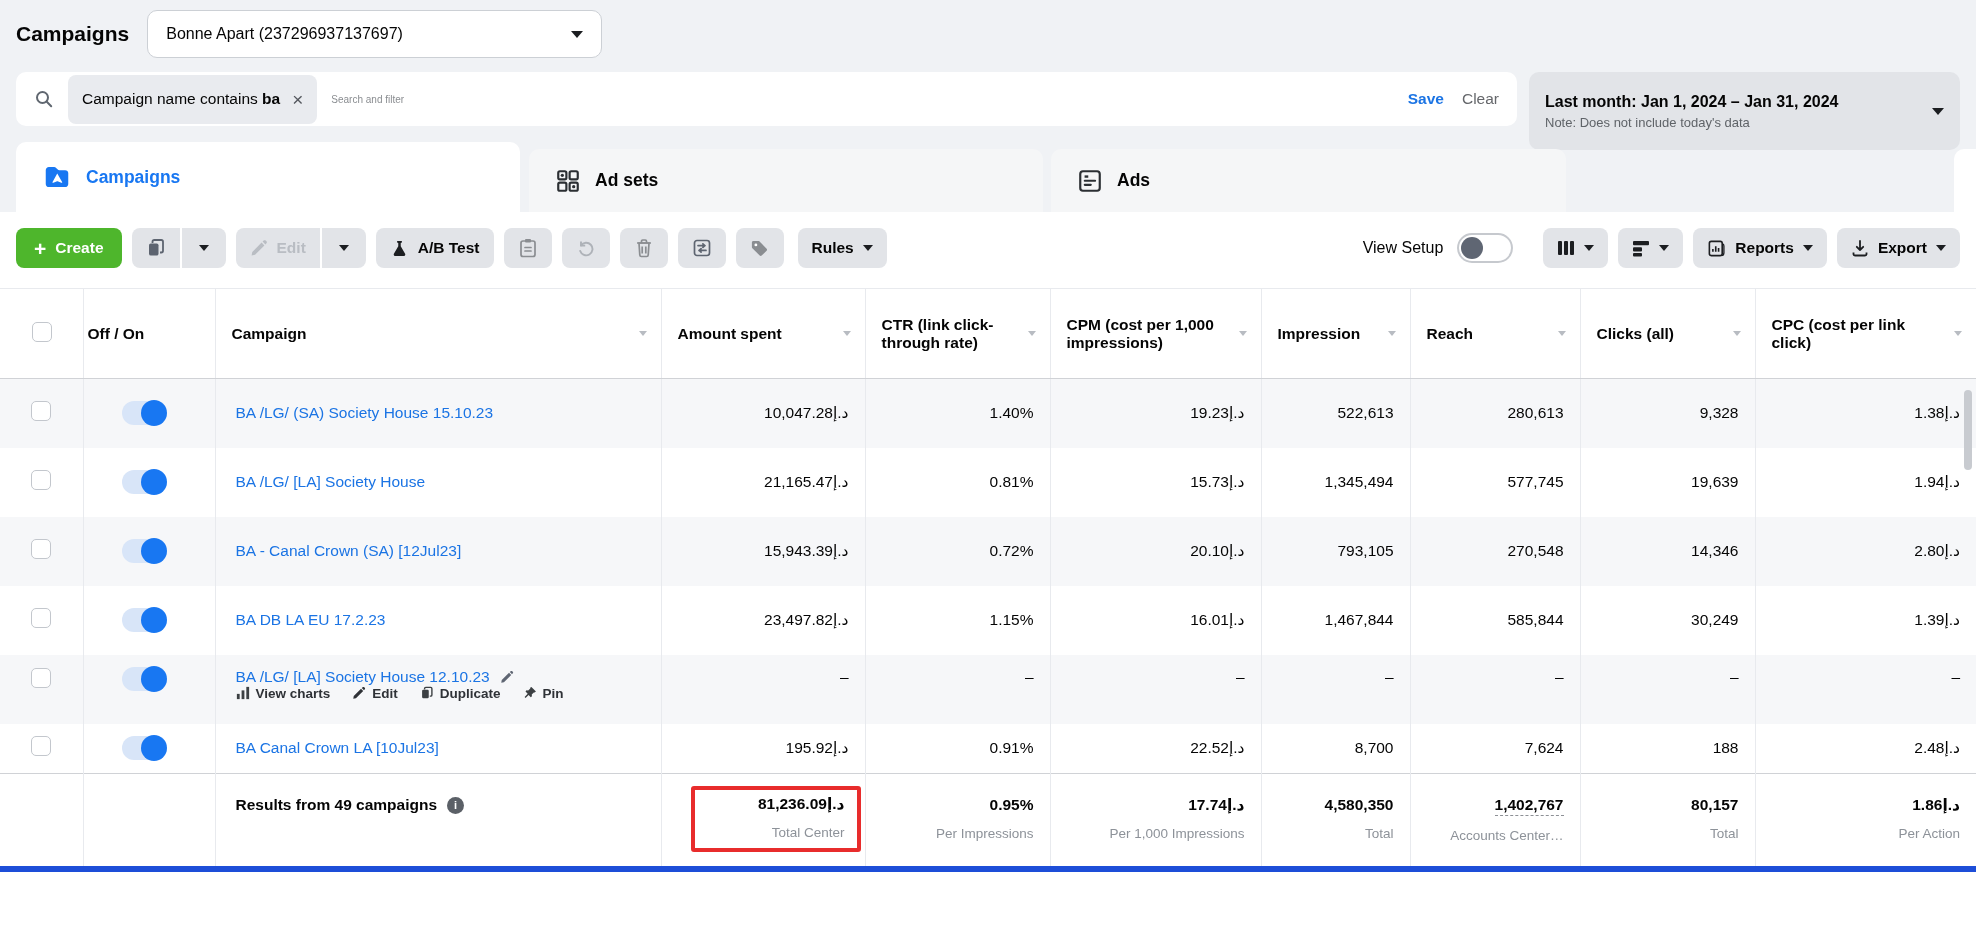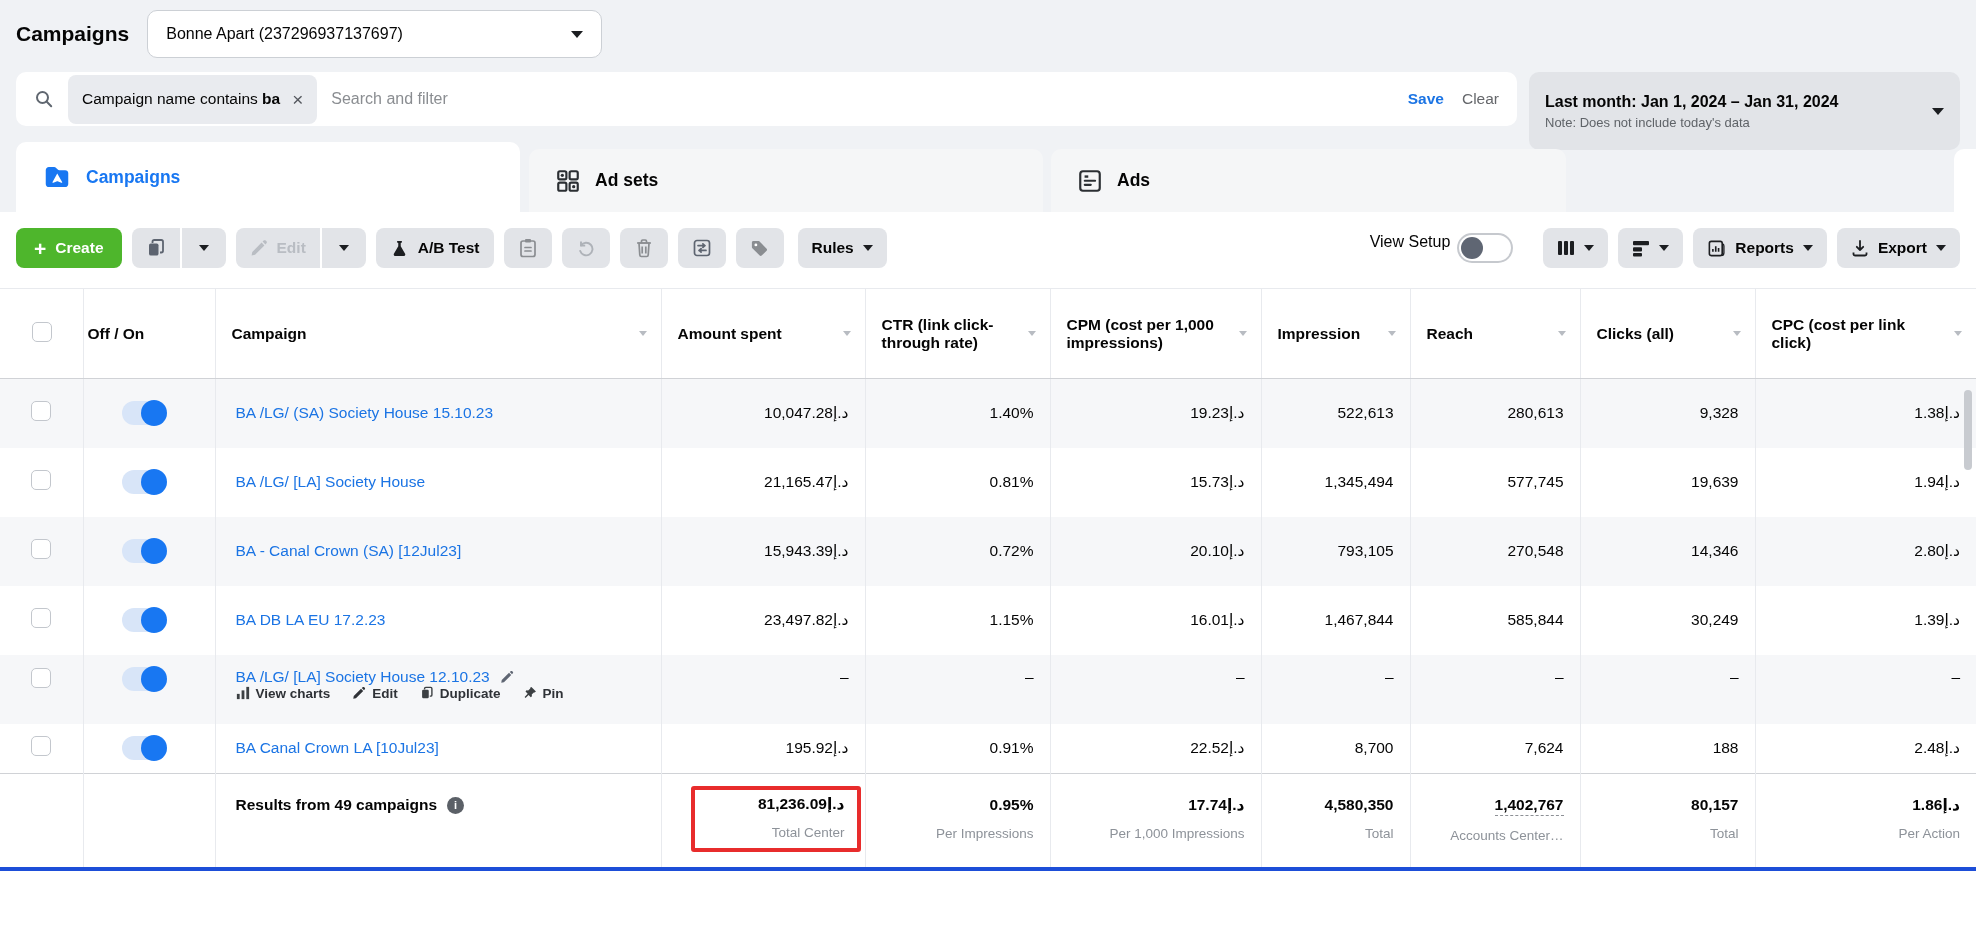--- a/index.html
+++ b/index.html
@@ -22,21 +22,21 @@
   .cd{width:0;height:0;border-left:5px solid transparent;border-right:5px solid transparent;border-top:6px solid #1c1e21;display:inline-block}
   .cd.big{border-left-width:6px;border-right-width:6px;border-top-width:7px}
   .sort{width:0;height:0;border-left:4.5px solid transparent;border-right:4.5px solid transparent;border-top:5.5px solid #b8bcc2;display:inline-block}
 
   
   .filter-row{position:absolute;top:72px;left:16px;right:16px;display:flex;align-items:flex-start;gap:12px}
   .searchbar{flex:1;height:54px;background:#fff;border-radius:10px;display:flex;align-items:center;padding:0 18px;box-sizing:border-box;gap:14px}
   .chip{background:#e9ebef;border-radius:8px;height:49px;display:inline-flex;align-items:center;padding:0 14px;gap:12px;font-size:15.5px}
   .chip b{font-weight:bold}
   .chip .x{font-size:19px;color:#55585e;line-height:1}
-  .placeholder{color:#8a8d91;font-size:16px}
+  .placeholder{color:#8a8d91;font-size:10px}
   .save{color:#1b74e4;font-weight:bold;margin-left:auto}
   .clear{color:#65676b;margin-left:4px}
   .datebox{width:431px;height:78px;background:#e2e4e8;border-radius:10px;display:flex;align-items:center;padding:0 16px;box-sizing:border-box;}
   .datebox .lines{flex:1}
   .date-main{font-size:16px;font-weight:bold}
   .date-note{font-size:13px;color:#5f6368;margin-top:4px}
 
   
   .tabs{position:absolute;top:142px;left:16px;right:0;height:70px;display:flex;align-items:flex-end}
   .tab{display:flex;align-items:center;gap:14px;padding-left:26px;box-sizing:border-box;font-size:17.5px;font-weight:bold;border-radius:10px 10px 0 0;height:63px;background:#f5f6f7}
@@ -50,21 +50,21 @@
   .panel{position:absolute;top:212px;left:0;right:0;bottom:0;background:#fff}
   .toolbar{display:flex;align-items:center;padding:16px 16px 0;gap:10px}
   .tbtn{height:40px;background:#e2e4e8;border-radius:8px;display:inline-flex;align-items:center;gap:9px;padding:0 14px;font-size:15.5px;font-weight:bold}
   .tbtn.ic{width:48px;padding:0;justify-content:center}
   .tbtn.disabled{color:#b9bdc3}
   .create{background:#4eb62c;color:#fff;padding:0 18px}
   .create .plus{font-size:21px;font-weight:bold;line-height:1}
   .split{display:inline-flex;gap:2px}
   .split .main{border-radius:8px 0 0 8px}
   .split .side{border-radius:0 8px 8px 0;width:44px;padding:0;justify-content:center}
-  .vs-group{margin-left:auto;display:flex;gap:7px}
+  .vs-group{margin-left:auto;display:flex;align-items:center;gap:14px}
   .vs-label{font-size:16px}
   .vs-toggle{width:56px;height:30px;border:2px solid #c6c9ce;border-radius:16px;background:#fff;position:relative;display:inline-block;box-sizing:border-box}
   .vs-toggle .knob{position:absolute;left:2px;top:2px;width:22px;height:22px;border-radius:50%;background:#5f6673}
   .right-gap{margin-left:20px}
 
   
   .grid{border-collapse:collapse;table-layout:fixed;width:1976px;margin-top:20px}
   .grid th,.grid td{border-right:1px solid #e8eaee;box-sizing:border-box}
   .grid th:last-child,.grid td:last-child{border-right:none}
   thead th{height:90px;border-top:1px solid #e8eaee;border-bottom:1px solid #d0d2d6;font-size:15.5px;font-weight:bold;text-align:left;padding:0 14px 0 16px;vertical-align:middle}
@@ -82,21 +82,21 @@
   .camp-link{color:#1b74e4;text-decoration:none}
   .name-line{display:flex;align-items:center;gap:10px;white-space:nowrap;overflow:hidden}
   .mini-ic{display:inline-flex;color:#5f6673}
   .num{text-align:right;padding-right:16px}
   tr.with-actions td{vertical-align:top;padding-top:13px}
   tr.with-actions td.c-toggle{padding-top:12px}
   .row-actions{display:flex;align-items:center;gap:22px;font-size:13.5px;font-weight:bold;color:#2f3237}
   .act{display:inline-flex;align-items:center;gap:6px}
 
   
-  tfoot td{border-top:1px solid #d0d2d6;border-bottom:4px solid #1d4ed8;height:95px;vertical-align:top;padding-top:22px}
+  tfoot td{border-top:1px solid #d0d2d6;border-bottom:6px solid #1d4ed8;height:95px;vertical-align:top;padding-top:22px}
   .results{display:flex;align-items:center;gap:10px;font-weight:bold;font-size:15.5px}
   .info{width:17px;height:17px;border-radius:50%;background:#5b6067;color:#fff;font-size:11px;font-weight:bold;display:inline-flex;align-items:center;justify-content:center}
   .f-val{font-weight:bold;font-size:15.5px}
   .f-sub{font-size:13.5px;color:#8d9299;margin-top:12px}
   td.amount-cell{padding-top:12px;padding-right:4px}
   .red-box{border:4px solid #e82c2c;border-radius:3px;margin-left:28px;padding:5px 12px 8px;text-align:right}
   .dashed{border-bottom:1.5px dashed #8d9096;padding-bottom:1px;display:inline-block}
 
   .scroll-thumb{position:absolute;right:4px;top:178px;width:8px;height:80px;border-radius:4px;background:#c8cbd0}
   .ic-svg{display:block}

